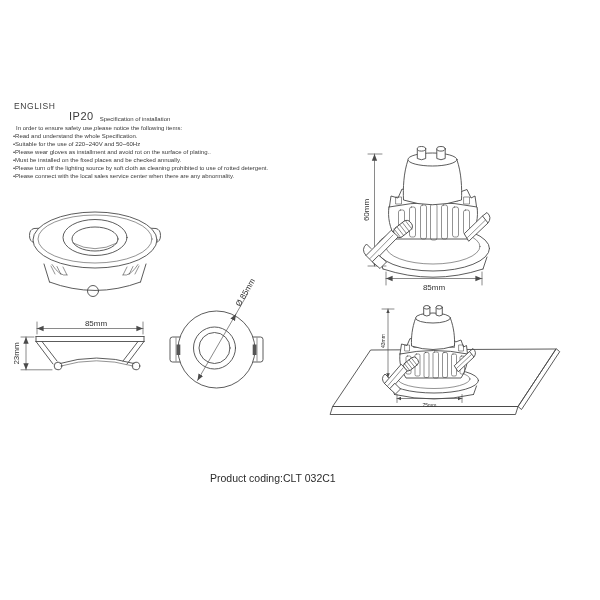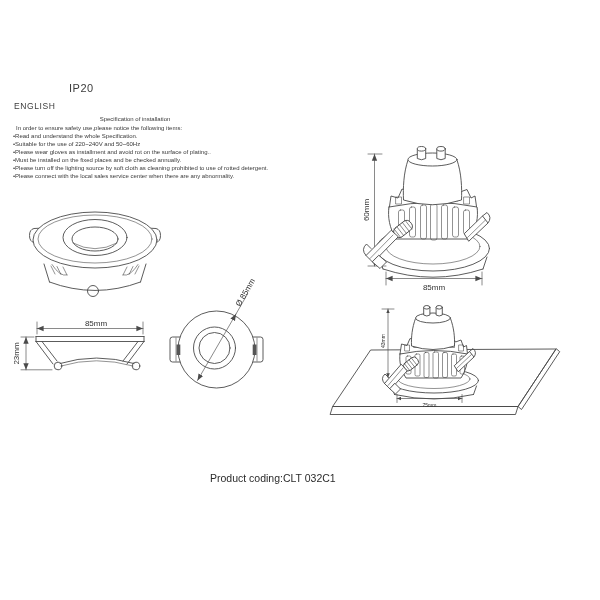--- a/index.html
+++ b/index.html
@@ -1,20 +1,20 @@
 <!DOCTYPE html>
 <html><head>
 <meta charset="utf-8">
 <style>
   html,body { margin:0; padding:0; }
   body { width:600px; height:600px; background:#fff; position:relative;
          font-family:"Liberation Sans", sans-serif; color:#333; }
   .abs { position:absolute; white-space:nowrap; }
   #lang-label { left:14px; top:101px; font-size:8.5px; letter-spacing:0.6px; color:#3c3c3c; }
-  #ip-label   { left:69px; top:82px; font-size:11px; letter-spacing:0.5px; color:#3c3c3c; }
+  #ip-label   { left:69px; top:110px; font-size:11px; letter-spacing:0.5px; color:#3c3c3c; }
   #spec-block { left:13px; top:115px; width:300px; font-size:6px; line-height:8px; color:#3a3a3a; }
   #spec-block .spec-title { width:244px; text-align:center; margin-bottom:1px; }
   #spec-block .spec-intro { padding-left:3px; }
   #product-coding { left:210px; top:472px; font-size:10.5px; color:#2b2b2b; }
   svg { position:absolute; left:0; top:0; }
   .ln  { fill:none; stroke:#4a4a4a; stroke-width:0.9; stroke-linecap:round; stroke-linejoin:round; }
   .lnt { stroke-width:0.6; }
   .dim { stroke-width:0.65; }
   .wfill { fill:#fff; }
   .dimtxt { font-family:"Liberation Sans", sans-serif; font-size:8px; fill:#333; }

